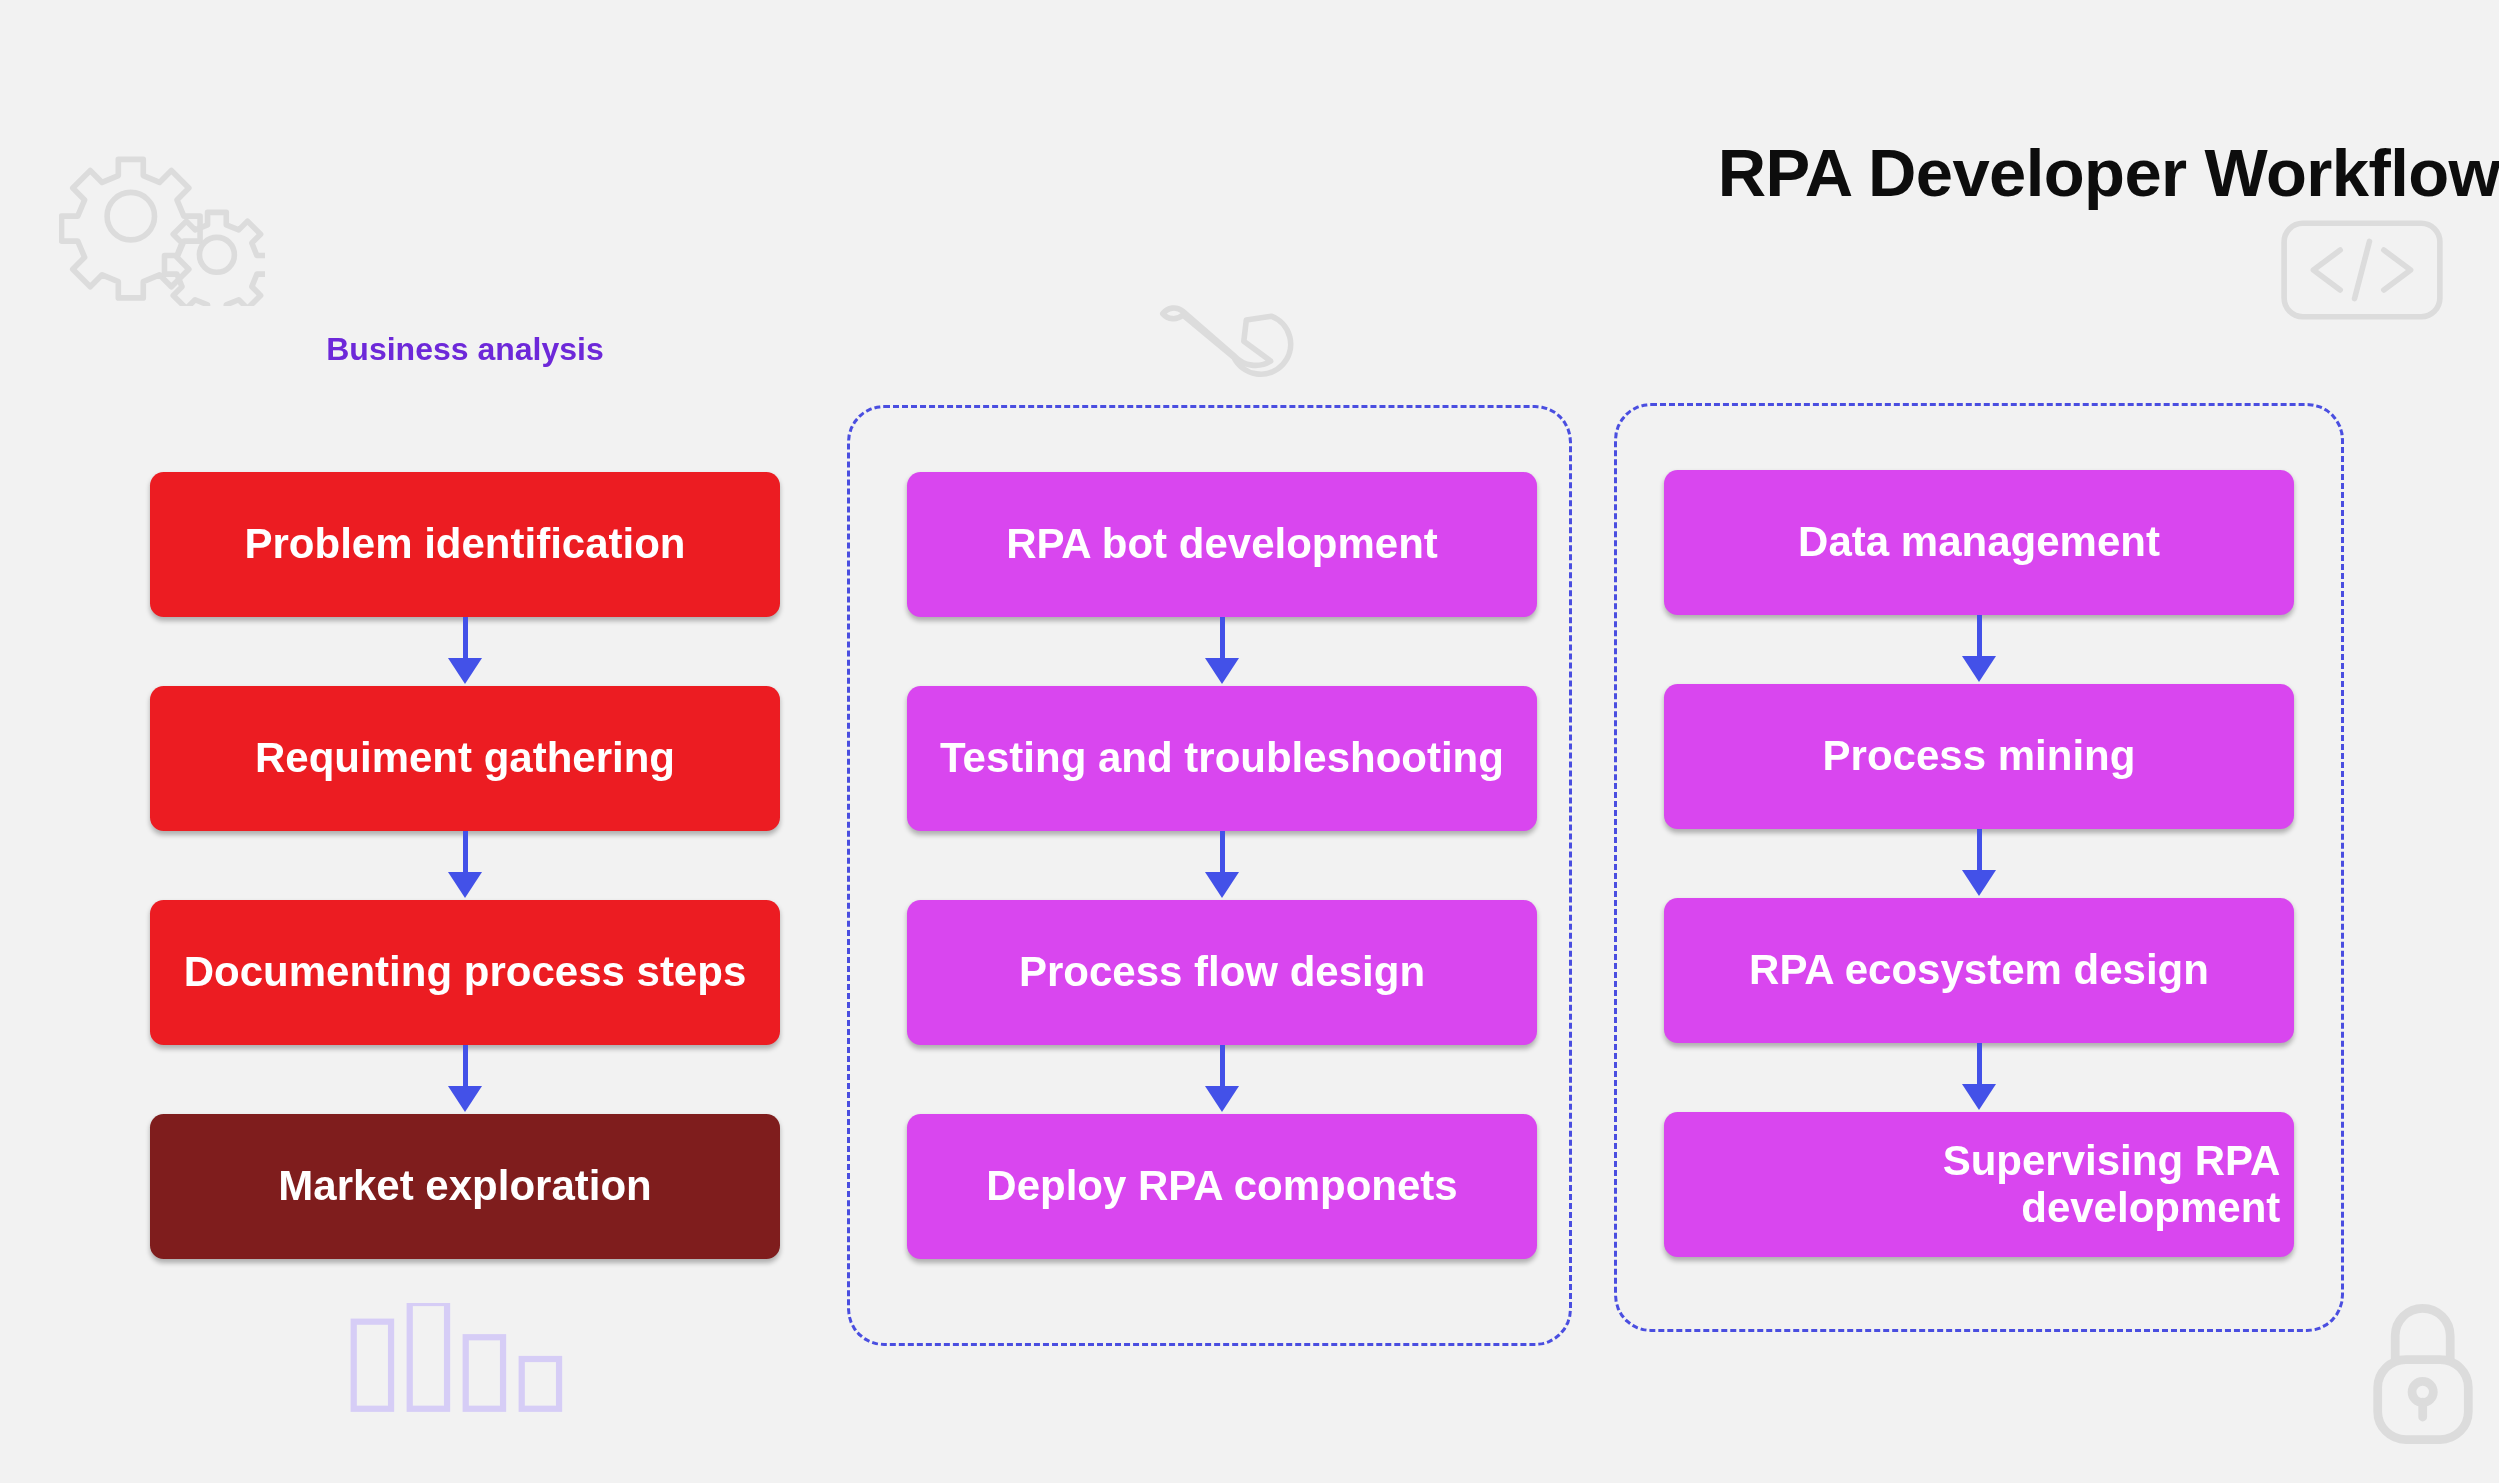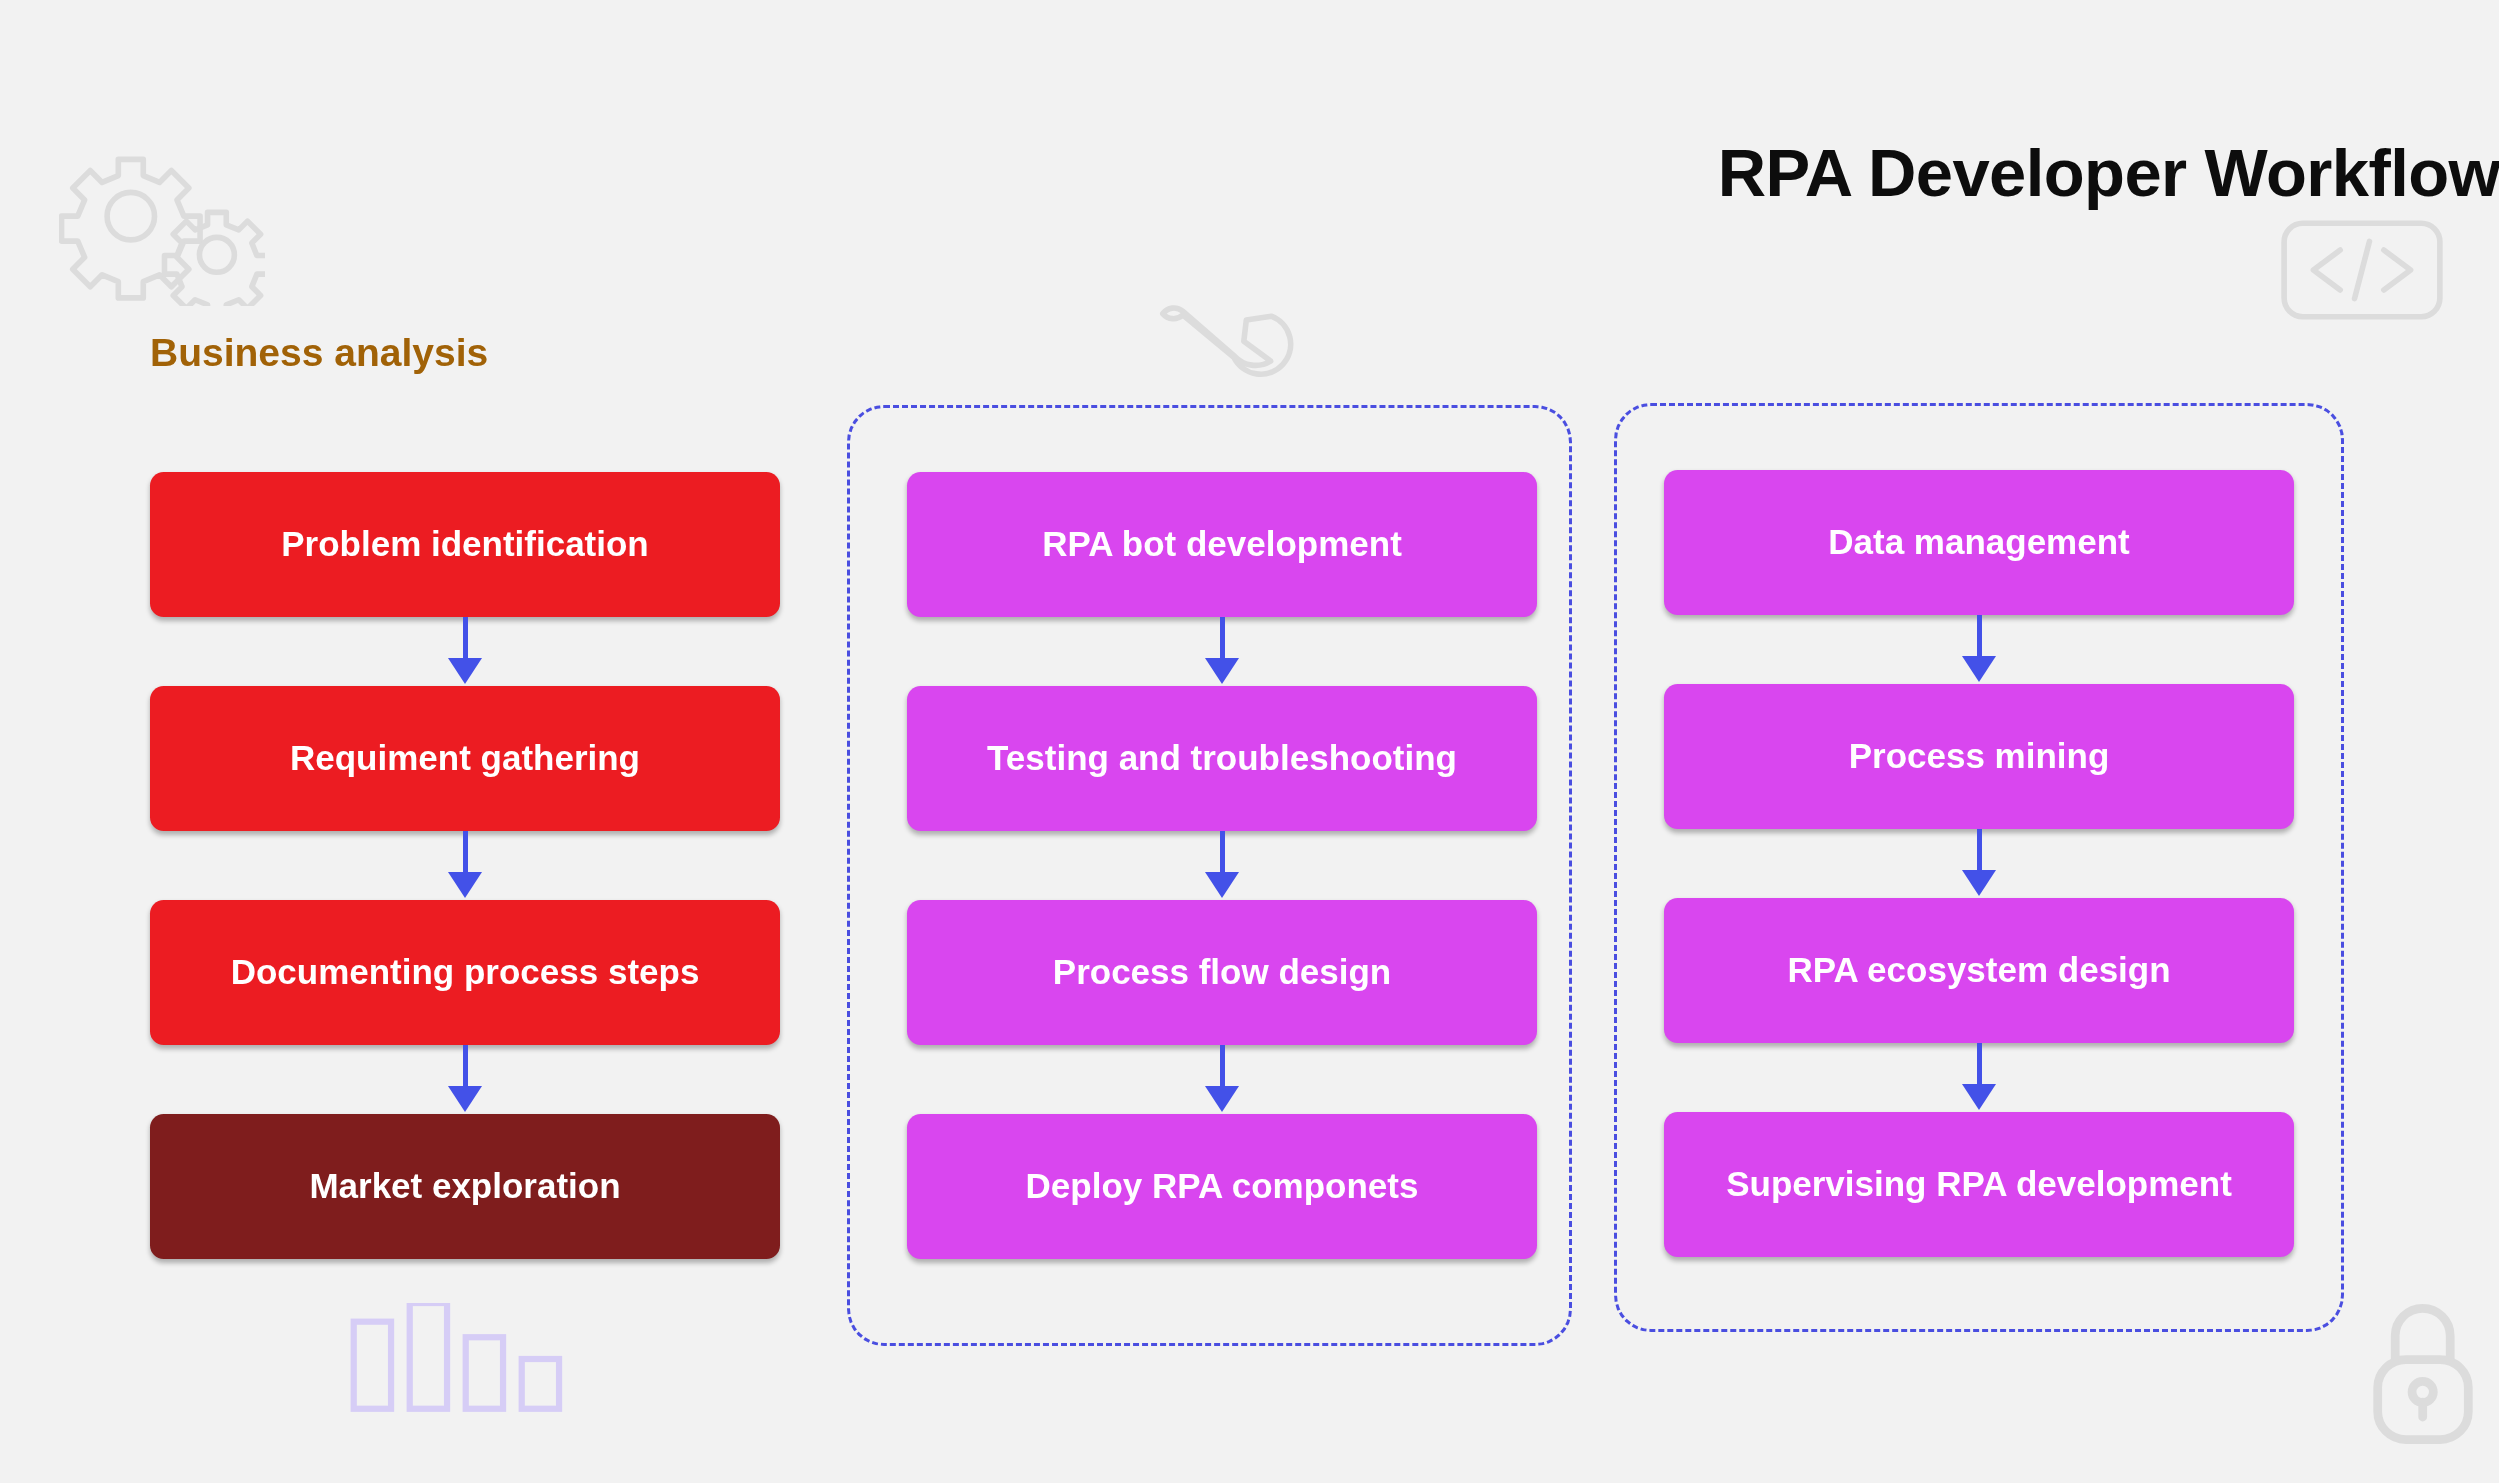--- a/index.html
+++ b/index.html
@@ -25,23 +25,24 @@
     text-align: right;
     font-size: 67px;
     font-weight: bold;
     color: #0d0d0d;
     letter-spacing: -0.6px;
   }
 
   
   .col-header {
     position: absolute;
-    font-size: 39px;
+    font-size: 32px;
     font-weight: bold;
-    color: #a16207;
+    color: #6d28d9;
+    text-align: center;
     white-space: nowrap;
   }
   #header-business  { left: 150px;  top: 331px; width: 630px; }
   #header-rpa-dev   { left: 1662px; top: 331px; width: 630px; }
 
   
   .dashed-group {
     position: absolute;
     border: 3.1px dashed #4a4ee0;
     border-radius: 37px;
@@ -66,21 +67,21 @@
     height: 145px;
     border-radius: 13.7px;
     box-shadow: 0 3.1px 5.6px rgba(0,0,0,0.28);
     display: flex;
     align-items: center;
     justify-content: center;
     box-sizing: border-box;
     margin-bottom: 0;
   }
   .node .node-label {
-    font-size: 35px;
+    font-size: 42px;
     font-weight: bold;
     color: #ffffff;
     text-align: right;
     line-height: 1.1;
     padding: 0 13.7px;
   }
   .node.red    { background: #ec1c22; }
   .node.blue   { background: #d946ef; }
   .node.purple { background: #7f1d1d; }
 

